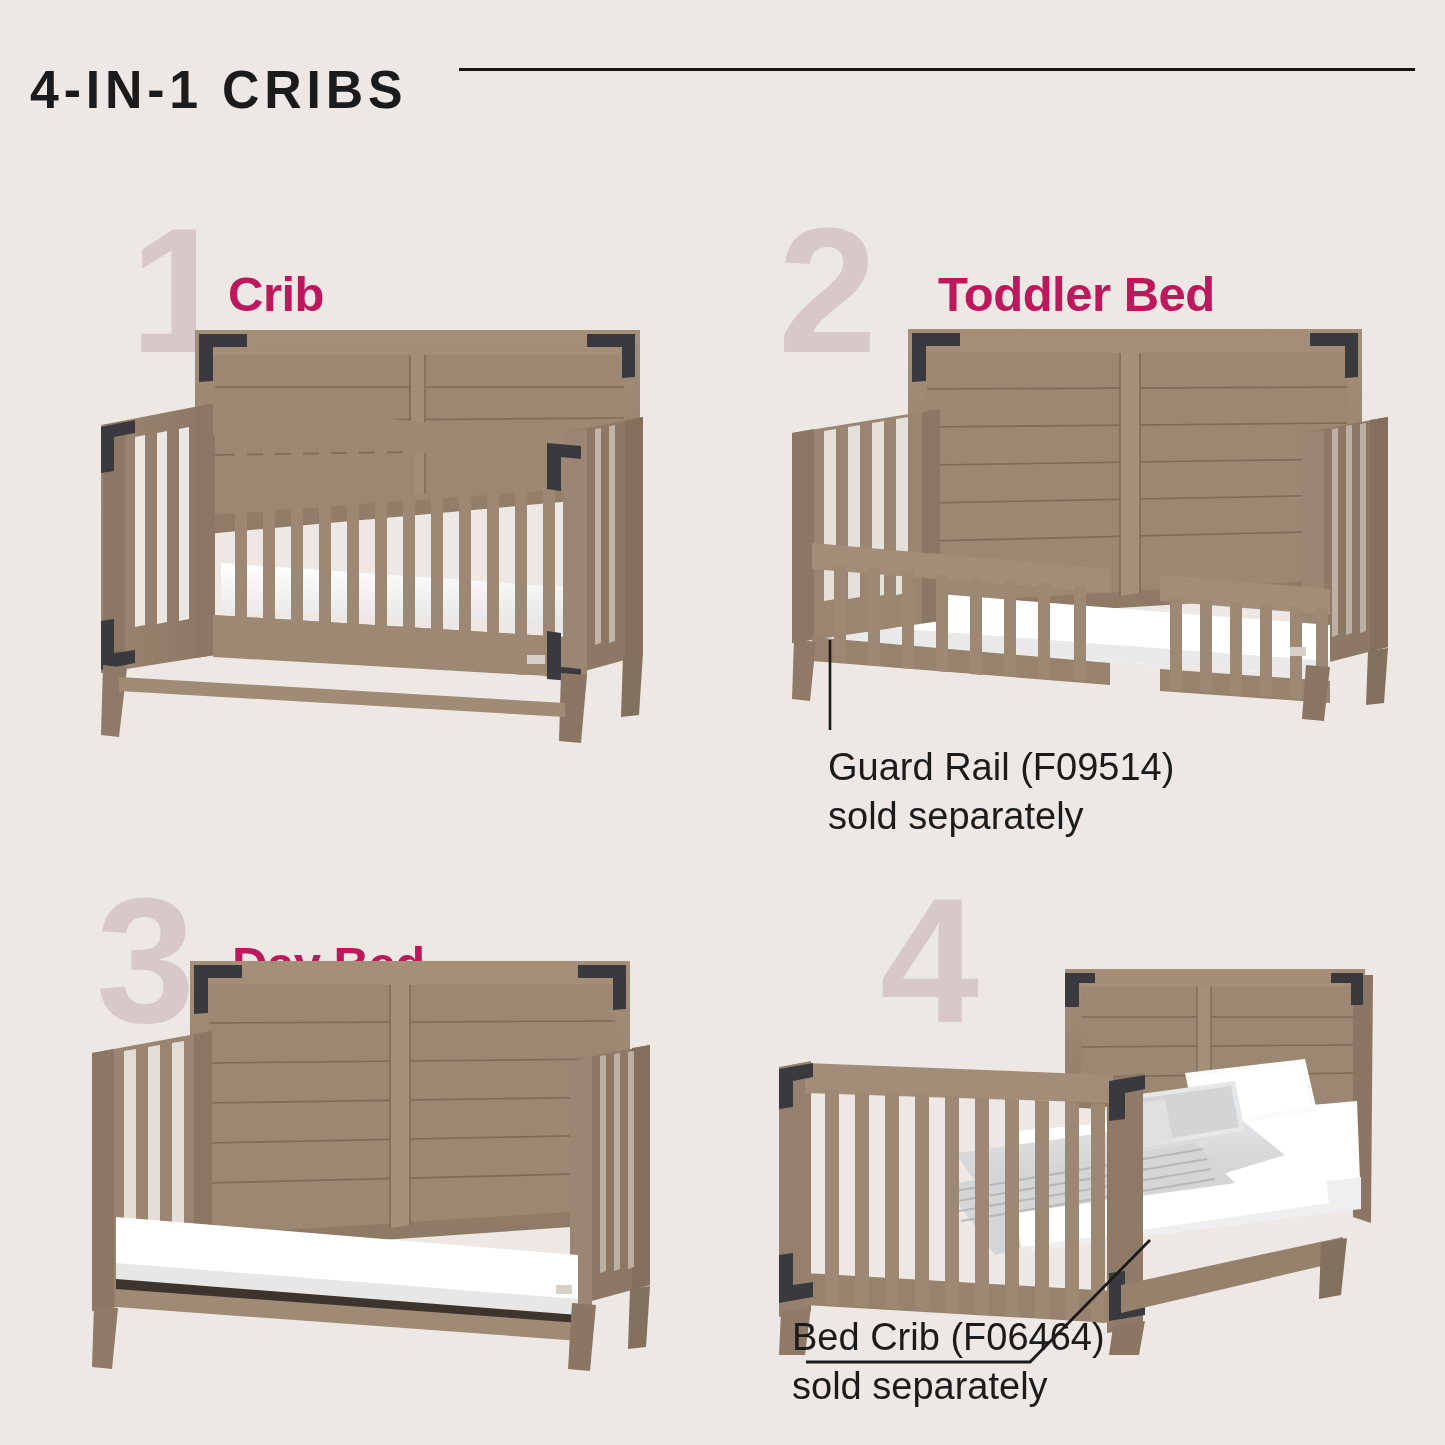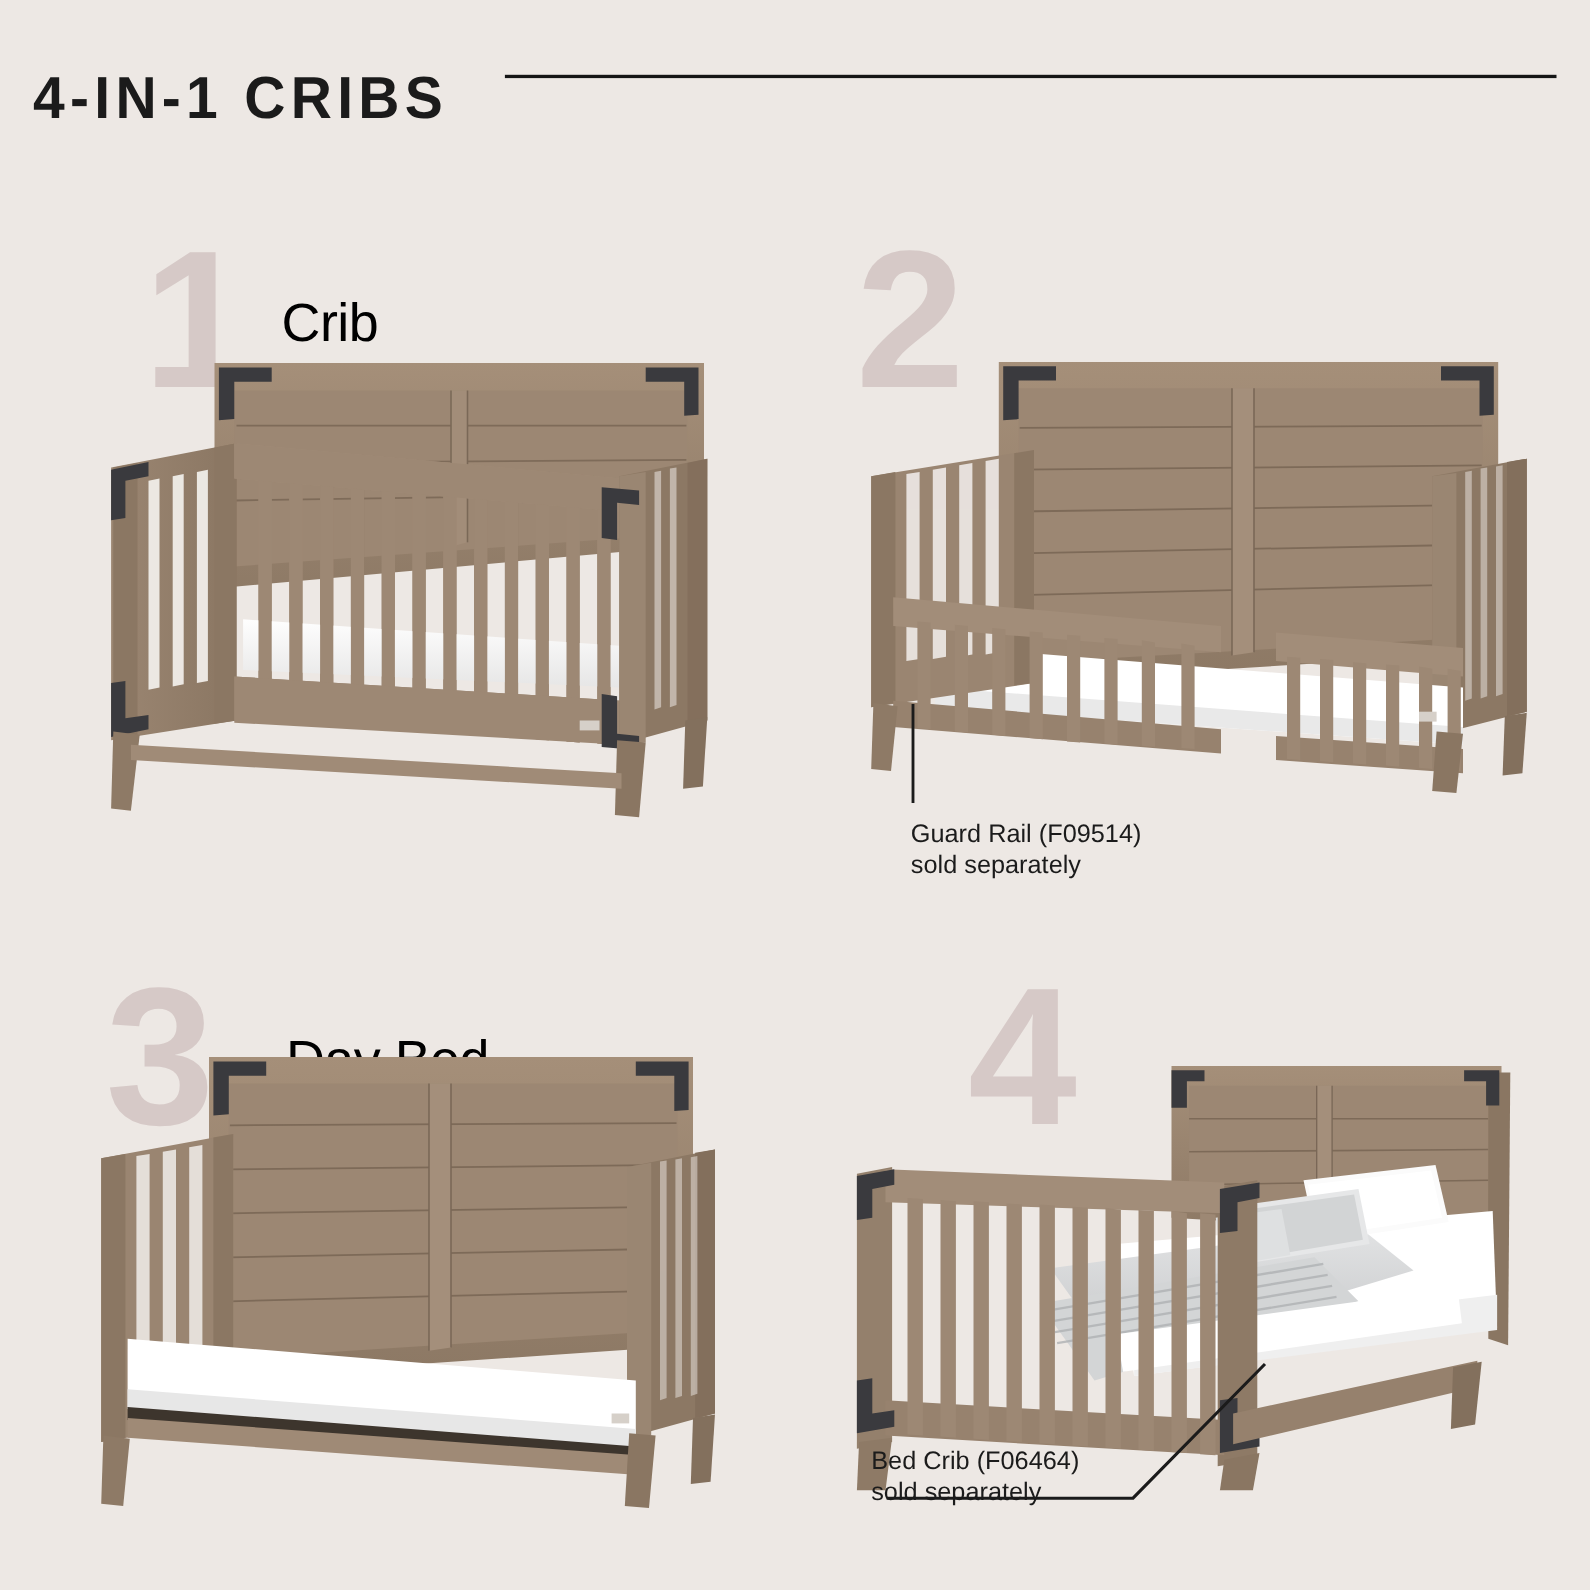--- a/index.html
+++ b/index.html
@@ -30,42 +30,41 @@
   #panel-4{left:700px;top:840px;  width:745px;height:605px;}
 
   .panel-head{position:absolute;left:0;top:0;width:100%;height:150px;}
   .step-number{
     position:absolute;
     font-size:178px;font-weight:bold;color:#D6C9C7;line-height:1;
     font-family:"Liberation Sans", sans-serif;user-select:none;
   }
   .step-label{
     position:absolute;
-    font-size:49px;font-weight:normal;color:#000000;line-height:1;
+    font-size:49px;font-weight:bold;color:#be185d;line-height:1;
     font-family:"Liberation Sans", sans-serif;white-space:nowrap;
     letter-spacing:-0.5px;
-    margin-left:28px;
   }
   #panel-1 .step-number{left:130px;top:12px;}
   #panel-1 .step-label {left:228px;top:80px;}
   #panel-2 .step-number{left:78px; top:12px;}
   #panel-2 .step-label {left:238px;top:80px;}
   #panel-3 .step-number{left:96px; top:32px;}
   #panel-3 .step-label {left:232px;top:100px;}
   #panel-4 .step-number{left:180px;top:32px;}
   #panel-4 .step-label {left:330px;top:100px;}
 
   .art{position:absolute;}
   #art-1{left:95px; top:135px; width:560px;height:420px;}
   #art-2{left:90px; top:135px; width:610px;height:400px;}
   #art-3{left:90px; top:115px; width:570px;height:420px;}
   #art-4{left:65px; top:115px; width:620px;height:400px;}
 
   
-  .callout{position:absolute;font-size:23px;color:#1b1b1b;line-height:1.28;
+  .callout{position:absolute;font-size:38px;color:#1b1b1b;line-height:1.28;
            font-family:"Liberation Sans", sans-serif;white-space:pre-line;}
   #callout-guardrail{left:128px;top:553px;}
   #callout-bedrails {left:92px; top:473px;}
 
   .leader{position:absolute;overflow:visible;pointer-events:none;}
   #leader-guardrail{left:0;top:0;width:745px;height:650px;}
   #leader-bedrails {left:0;top:0;width:745px;height:605px;}
 </style>
 </head>
 <body>
@@ -196,20 +195,21 @@
 
       <polygon points="24,352 470,378 470,392 24,366" fill="#A08B77"></polygon>
 
       <rect x="432" y="330" width="18" height="9" fill="#D6D0C9"></rect>
     </svg>
   </div>
 
   <div class="panel" id="panel-2">
     <div class="panel-head">
       <div class="step-number">2</div>
+      <div class="step-label">Toddler Bed</div>
     </div>
 
     <svg class="art" id="art-2" viewBox="0 0 610 400">
       <defs>
         <linearGradient id="tw1" x1="0" y1="0" x2="0" y2="1">
           <stop offset="0" stop-color="#A58F79"></stop>
             <stop offset="1" stop-color="#8C7864"></stop>
         </linearGradient>
       </defs>
 

